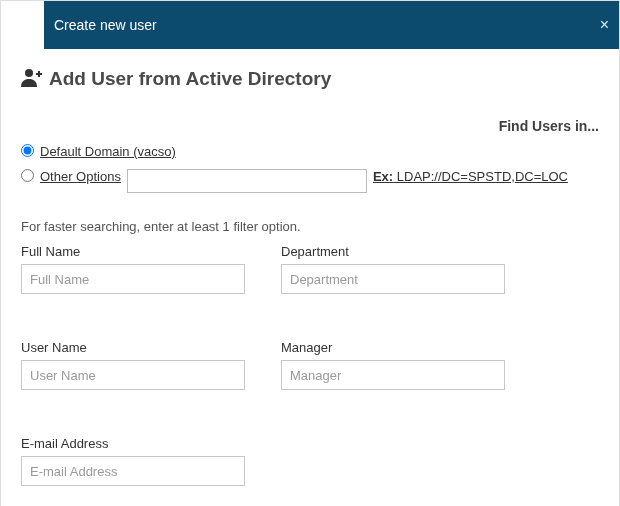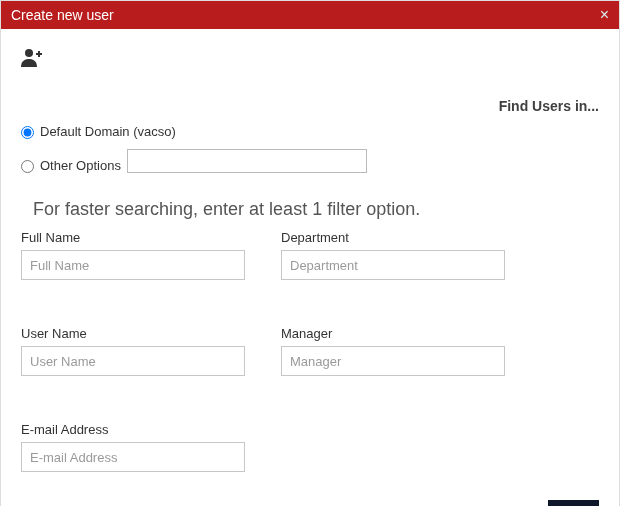--- a/index.html
+++ b/index.html
@@ -9,27 +9,28 @@
     font-size: 13px;
     color: #333;
     background: #fff;
   }
   .dialog {
     width: 620px;
     border: 1px solid #ddd;
     background: #fff;
   }
   .titlebar {
-    background: #b91c1c;
+    background: #0c4a6e;
     color: #fff;
     font-size: 14px;
-    padding: 6px 10px;
+    padding: 16px 10px;
     display: flex;
     justify-content: space-between;
     align-items: center;
+    margin-left: 43px;
   }
   .titlebar .close {
     color: #d9eef2;
     font-size: 16px;
     cursor: pointer;
     line-height: 1;
   }
   .content {
     padding: 18px 20px 14px 20px;
   }
@@ -46,47 +47,47 @@
   }
   .section-label {
     font-weight: bold;
     font-size: 14px;
     color: #404040;
     margin-bottom: 10px;
     text-align: right;
   }
   .radio-row {
     display: flex;
-    align-items: flex-end;
-    margin-bottom: 10px;
-    font-size: 13px;
-    color: #333;
+    align-items: flex-start;
+    margin-bottom: 10px;
+    font-size: 13px;
+    color: #333;
+    text-decoration: underline;
   }
   .radio-row input[type=radio] {
     margin: 0 6px 0 0;
   }
   .ldap-input {
     margin-left: 6px;
     width: 240px;
     height: 24px;
     border: 1px solid #bbb;
     padding: 2px 6px;
     font-size: 13px;
   }
   .hint {
     margin-left: 6px;
     font-size: 13px;
     color: #333;
   }
   .filter-block { margin-top: 26px; }
   .filter-sub {
-    font-size: 18px;
+    font-size: 13px;
     color: #555;
     margin-bottom: 10px;
-    margin-left: 12px;
   }
   .grid {
     display: grid;
     grid-template-columns: 224px 224px;
     column-gap: 10px;
     row-gap: 4px;
     gap: 36px;
   }
   .field {
     display: flex;
@@ -145,34 +146,38 @@
 
     <div class="h1row">
       <span>
         <svg width="22" height="20" viewBox="0 0 22 20">
           <circle cx="8" cy="6" r="4" fill="#333"></circle>
           <path d="M0 20 C0 13 5 12 8 12 C11 12 16 13 16 20 Z" fill="#333"></path>
           <rect x="15" y="6" width="6" height="2" fill="#333"></rect>
           <rect x="17" y="4" width="2" height="6" fill="#333"></rect>
         </svg>
       </span>
+      <span class="h1">Add User from Active Directory</span>
     </div>
 
     <div>
       <div class="section-label">Find Users in...</div>
 
       <div class="radio-row">
         <input type="radio" name="domain" checked="" style="">
         <span>Default Domain (vacso)</span>
       </div>
 
       <div class="radio-row">
         <input type="radio" name="domain" style="">
         <span>Other Options</span>
         <input type="text" class="ldap-input" value="" style="">
+        <span class="hint">
+          <b>Ex:</b><span> LDAP://DC=SPSTD,DC=LOC</span>
+        </span>
       </div>
     </div>
 
     <div class="filter-block">
       <div class="filter-sub">For faster searching, enter at least 1 filter option.</div>
 
       <div class="grid">
 
         <div class="field">
           <label>Full Name</label>

